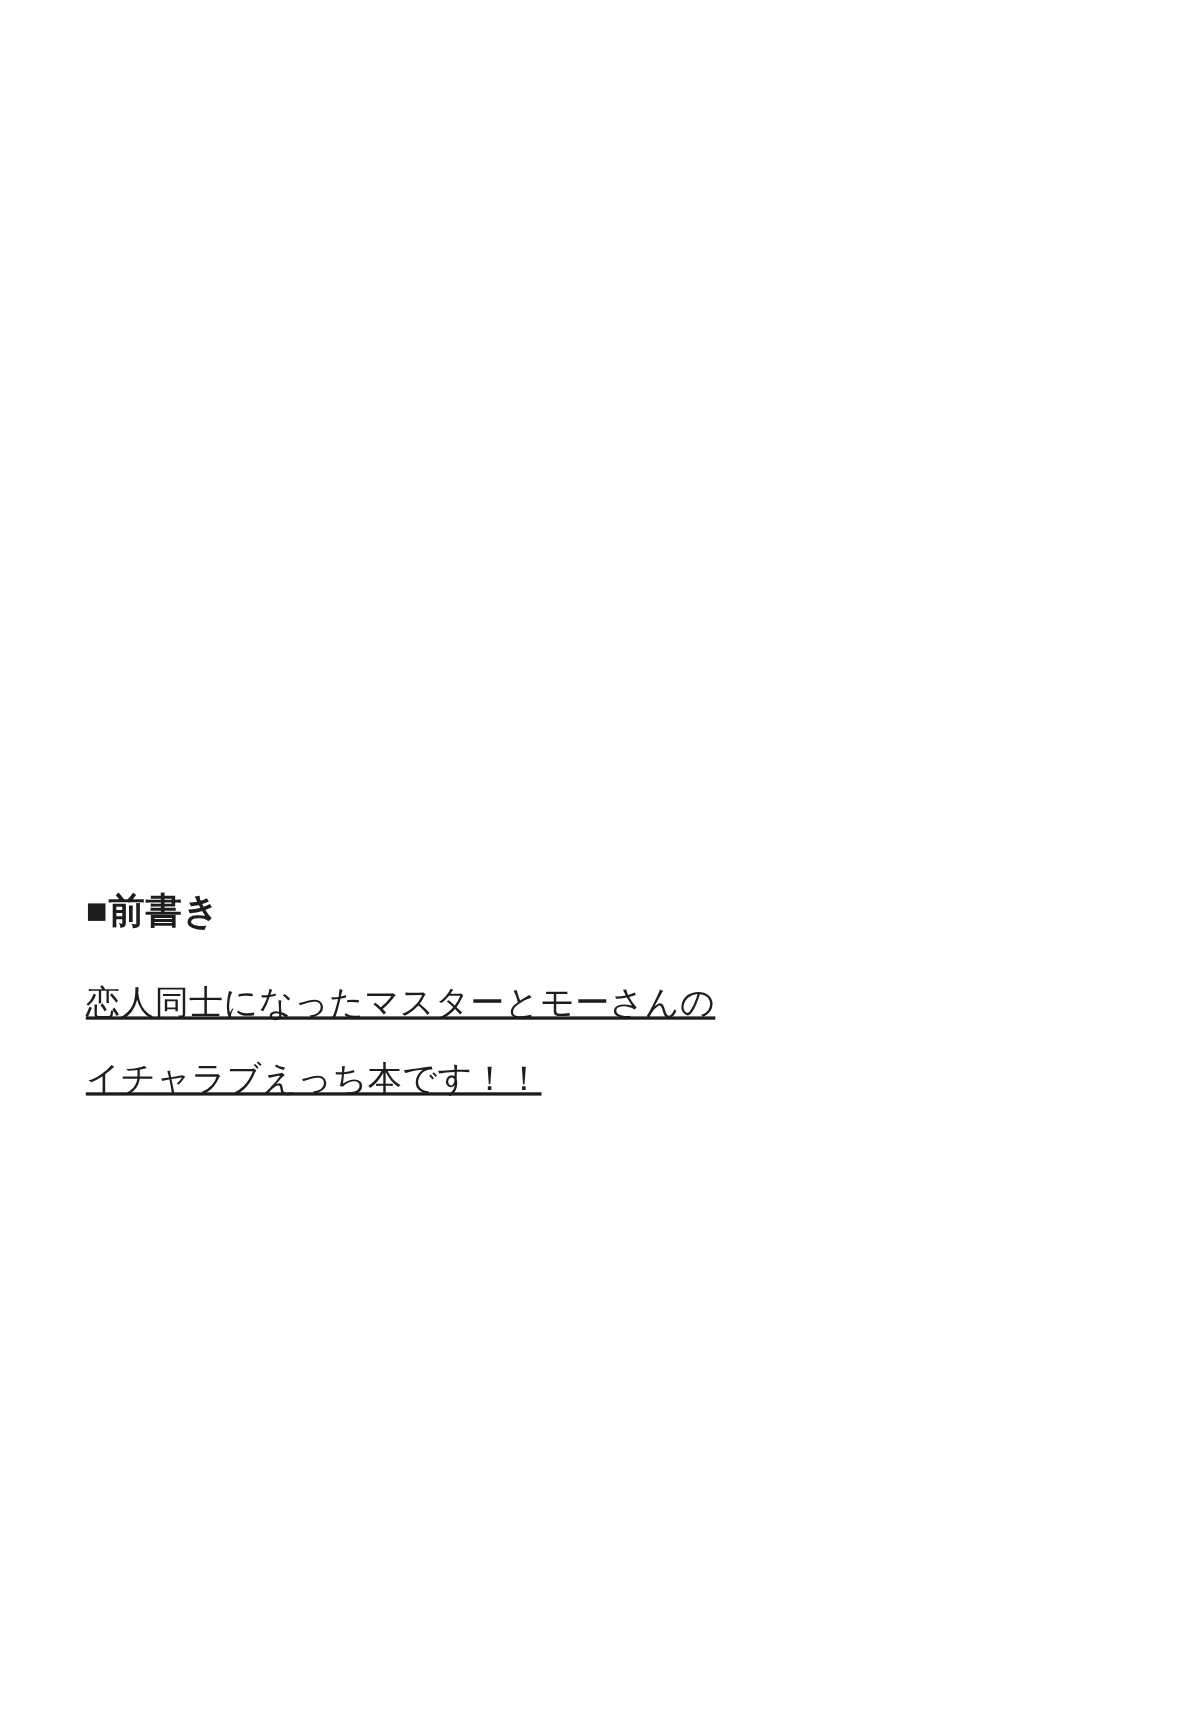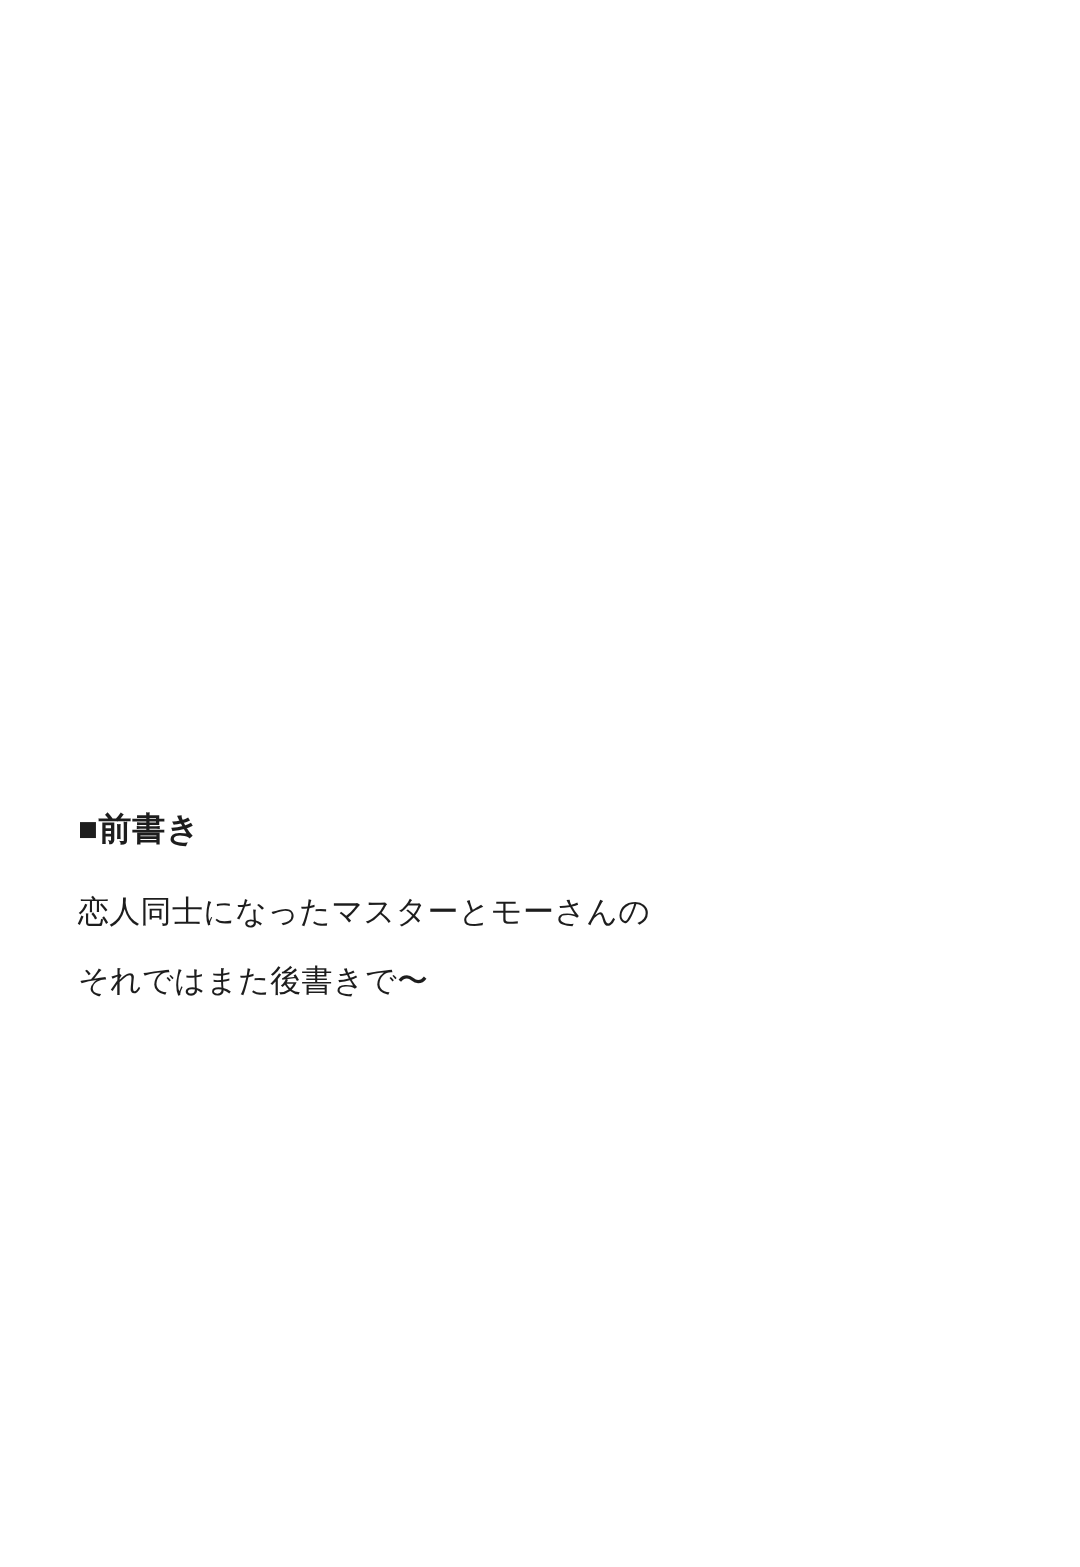--- a/index.html
+++ b/index.html
@@ -34,20 +34,21 @@
     margin: 0;
   }
   .body-line {
     font-size: 31px;
     color: #1d1d1d;
     line-height: 1.0;
     margin: 0 0 38px 0;
     letter-spacing: 0.01em;
     white-space: pre;
     font-family: "Liberation Serif", "DejaVu Serif", serif;
+    text-decoration: underline;
   }
   .body-line:last-child {
     margin-bottom: 0;
   }
   .faint-top {
     position: absolute;
     left: 0;
     top: 0;
     width: 1080px;
     height: 12px;
@@ -58,17 +59,17 @@
 
 <div class="page">
 
   <div class="faint-top"></div>
 
   <div class="content-block">
     <div class="section-heading">■前書き</div>
 
     <div class="body-lines">
       <p class="body-line">恋人同士になったマスターとモーさんの</p>
-      <p class="body-line">それではまた後書きで〜</p>
+      <p class="body-line">イチャラブえっち本です！！</p>
     </div>
   </div>
 
 </div>
 
 </body></html>

